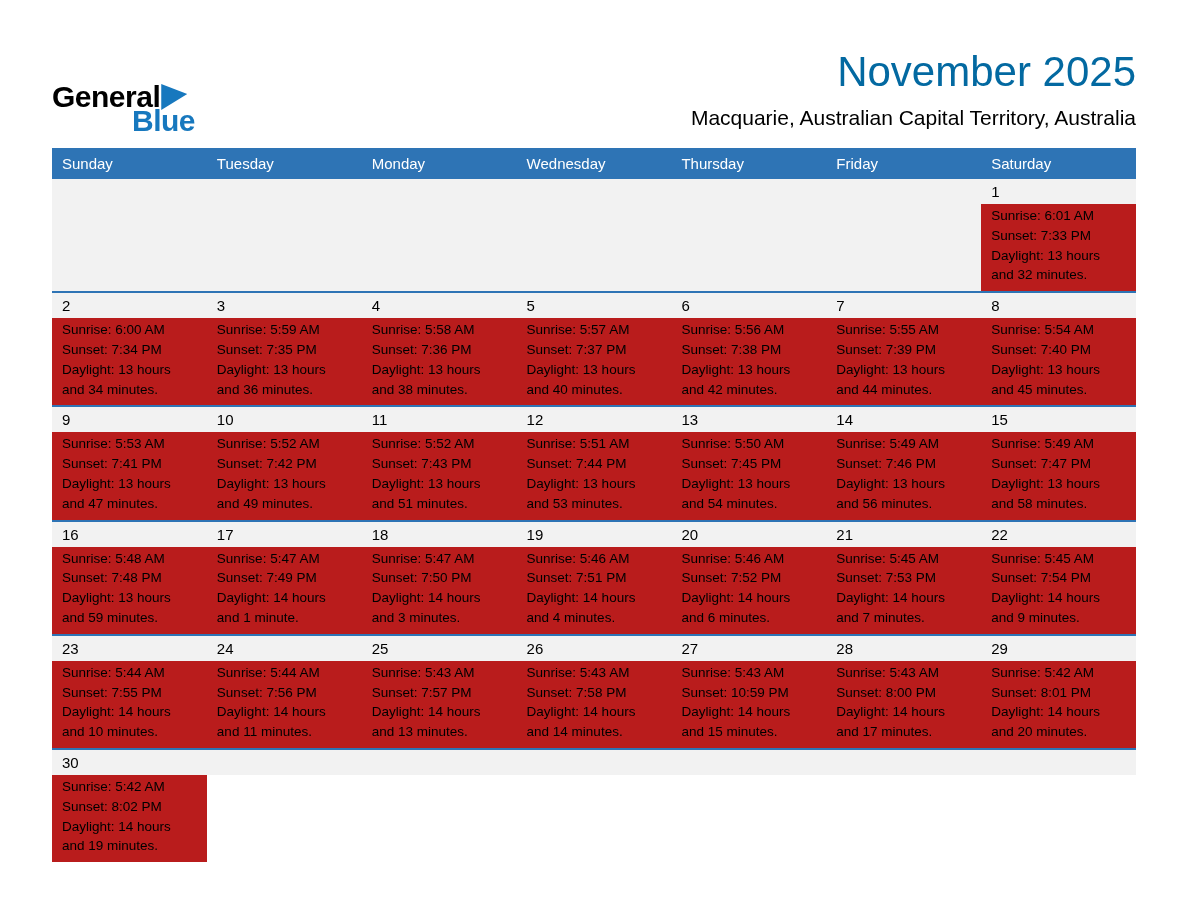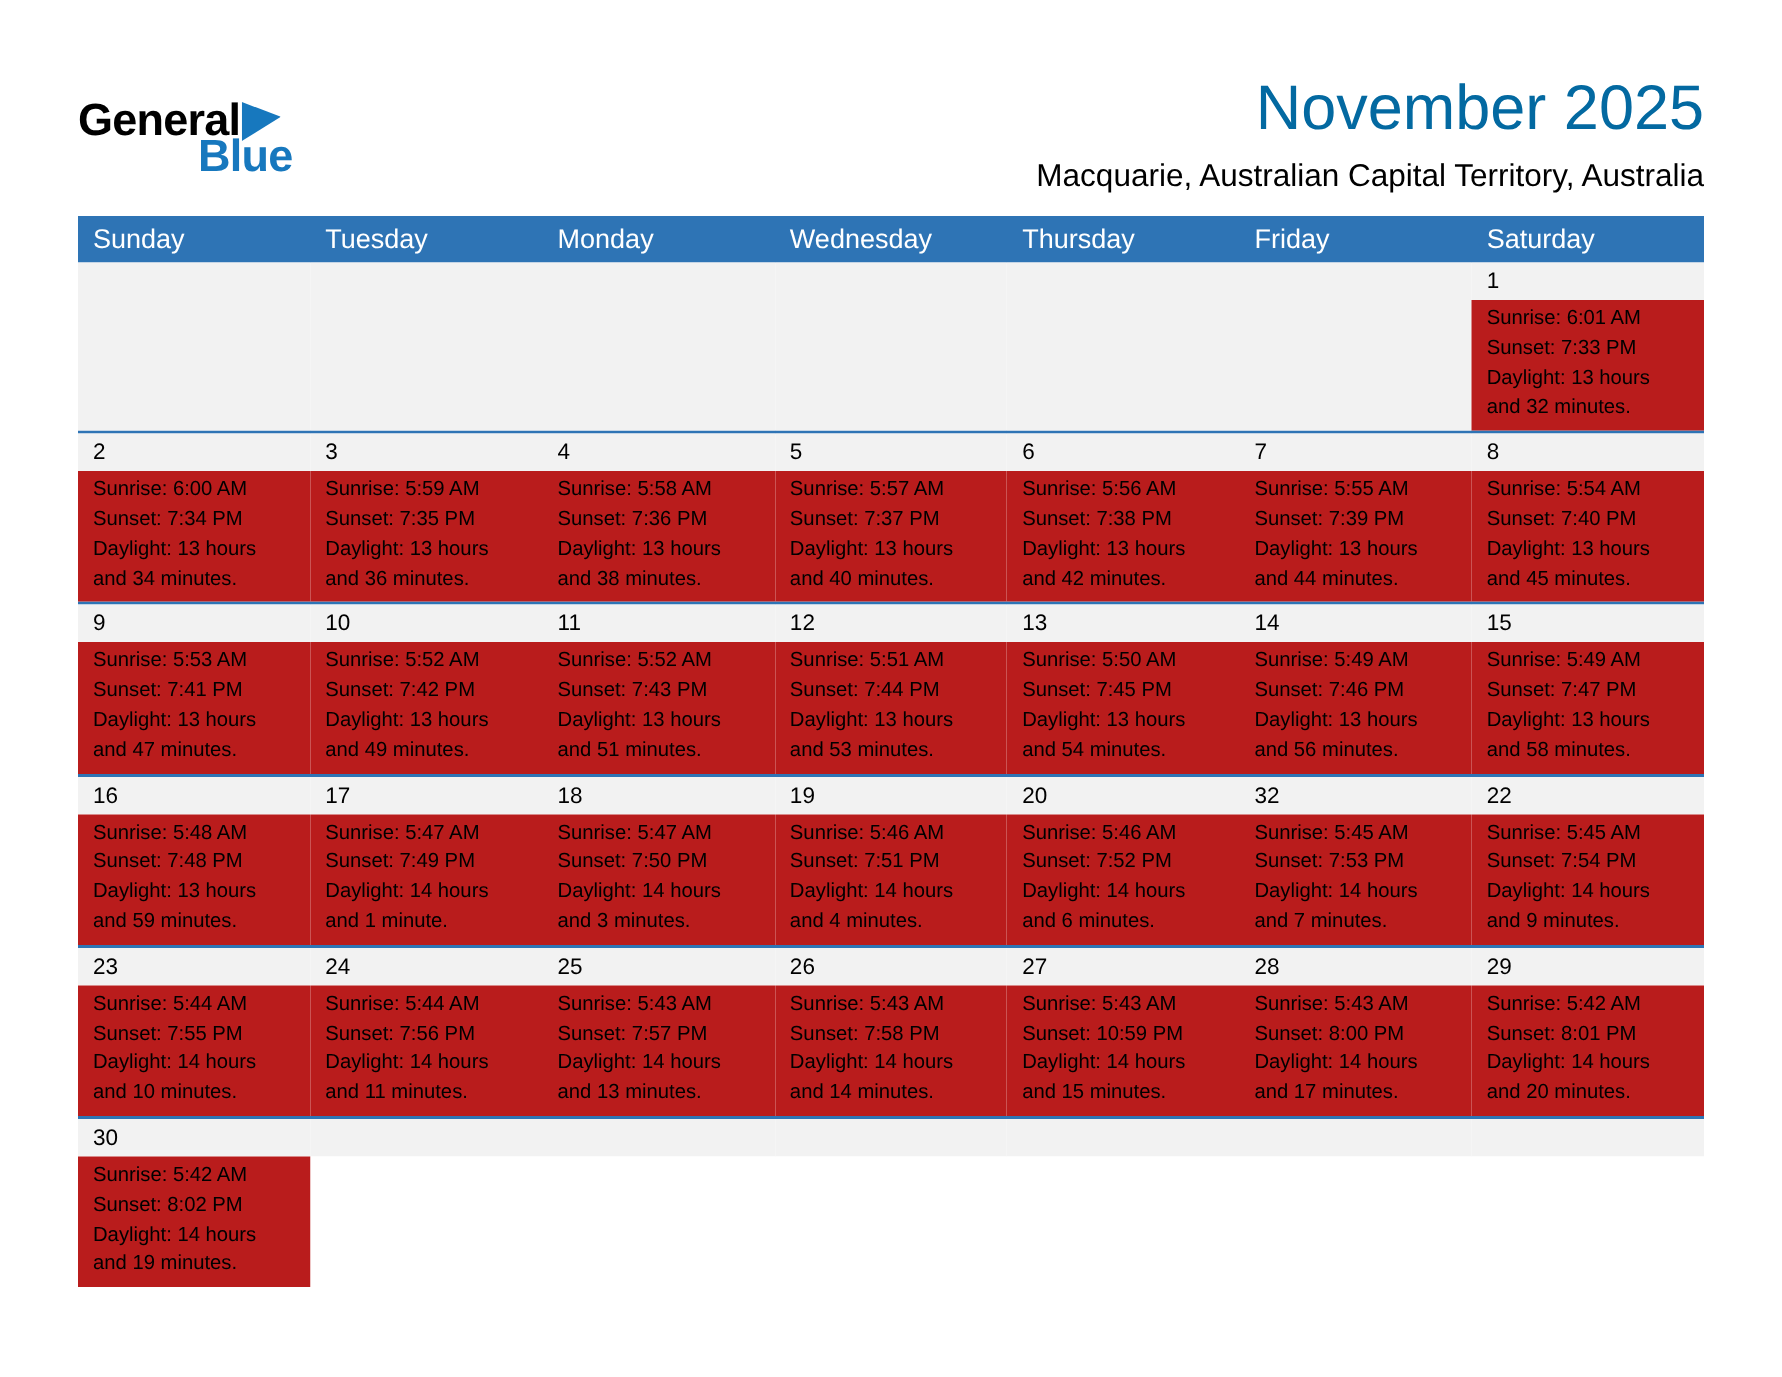--- a/index.html
+++ b/index.html
@@ -13,21 +13,21 @@
   .page { position: relative; width: 1188px; height: 918px; background: #fff; }
 
   
   .topbar {
     display: flex;
     justify-content: space-between;
     align-items: flex-start;
     padding: 48px 52px 14px 52px;
   }
   .logo { margin-top: 18px; }
-  .logo-row { display: flex; align-items: flex-start; }
+  .logo-row { display: flex; align-items: flex-start; margin-top: 16px; }
   .logo-general {
     font-size: 30px; font-weight: 700; letter-spacing: -0.5px; color: #000;
     line-height: 30px;
   }
   .logo-triangle {
     display: inline-block;
     width: 26px; height: 26px;
     background: var(--logo-blue, #1778BE);
     clip-path: polygon(0 0, 100% 38%, 0 100%);
     margin: 2px 0 0 1px;
@@ -45,21 +45,21 @@
   
   .calendar { margin: 0 52px; }
   .weekday-row {
     display: flex;
     background: var(--header-blue, #2E74B5);
     height: 31px;
   }
   .weekday {
     flex: 1;
     color: #fff;
-    font-size: 18px;
+    font-size: 15px;
     display: flex;
     align-items: center;
     padding-left: 10px;
   }
   .week {
     display: flex;
     min-height: 110px;
     border-bottom: 2px solid var(--header-blue, #2E74B5);
   }
   .week:last-child { border-bottom: none; }
@@ -295,21 +295,21 @@
           </div>
           <div class="cell">
             <div class="num">20</div>
             <div class="details">
               <div>Sunrise: 5:46 AM</div>
               <div>Sunset: 7:52 PM</div>
               <div>Daylight: 14 hours and 6 minutes.</div>
             </div>
           </div>
           <div class="cell">
-            <div class="num">32</div>
+            <div class="num">21</div>
             <div class="details">
               <div>Sunrise: 5:45 AM</div>
               <div>Sunset: 7:53 PM</div>
               <div>Daylight: 14 hours and 7 minutes.</div>
             </div>
           </div>
           <div class="cell">
             <div class="num">22</div>
             <div class="details">
               <div>Sunrise: 5:45 AM</div>

